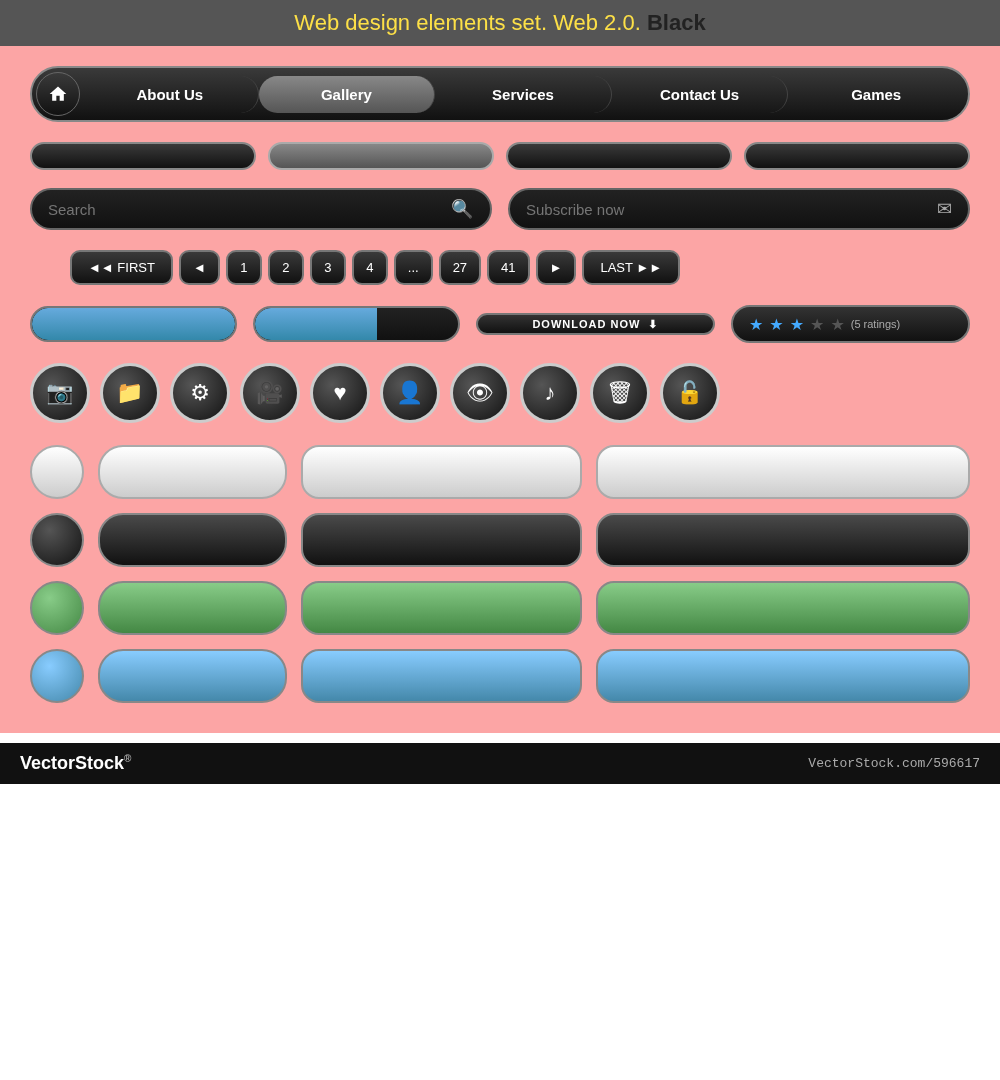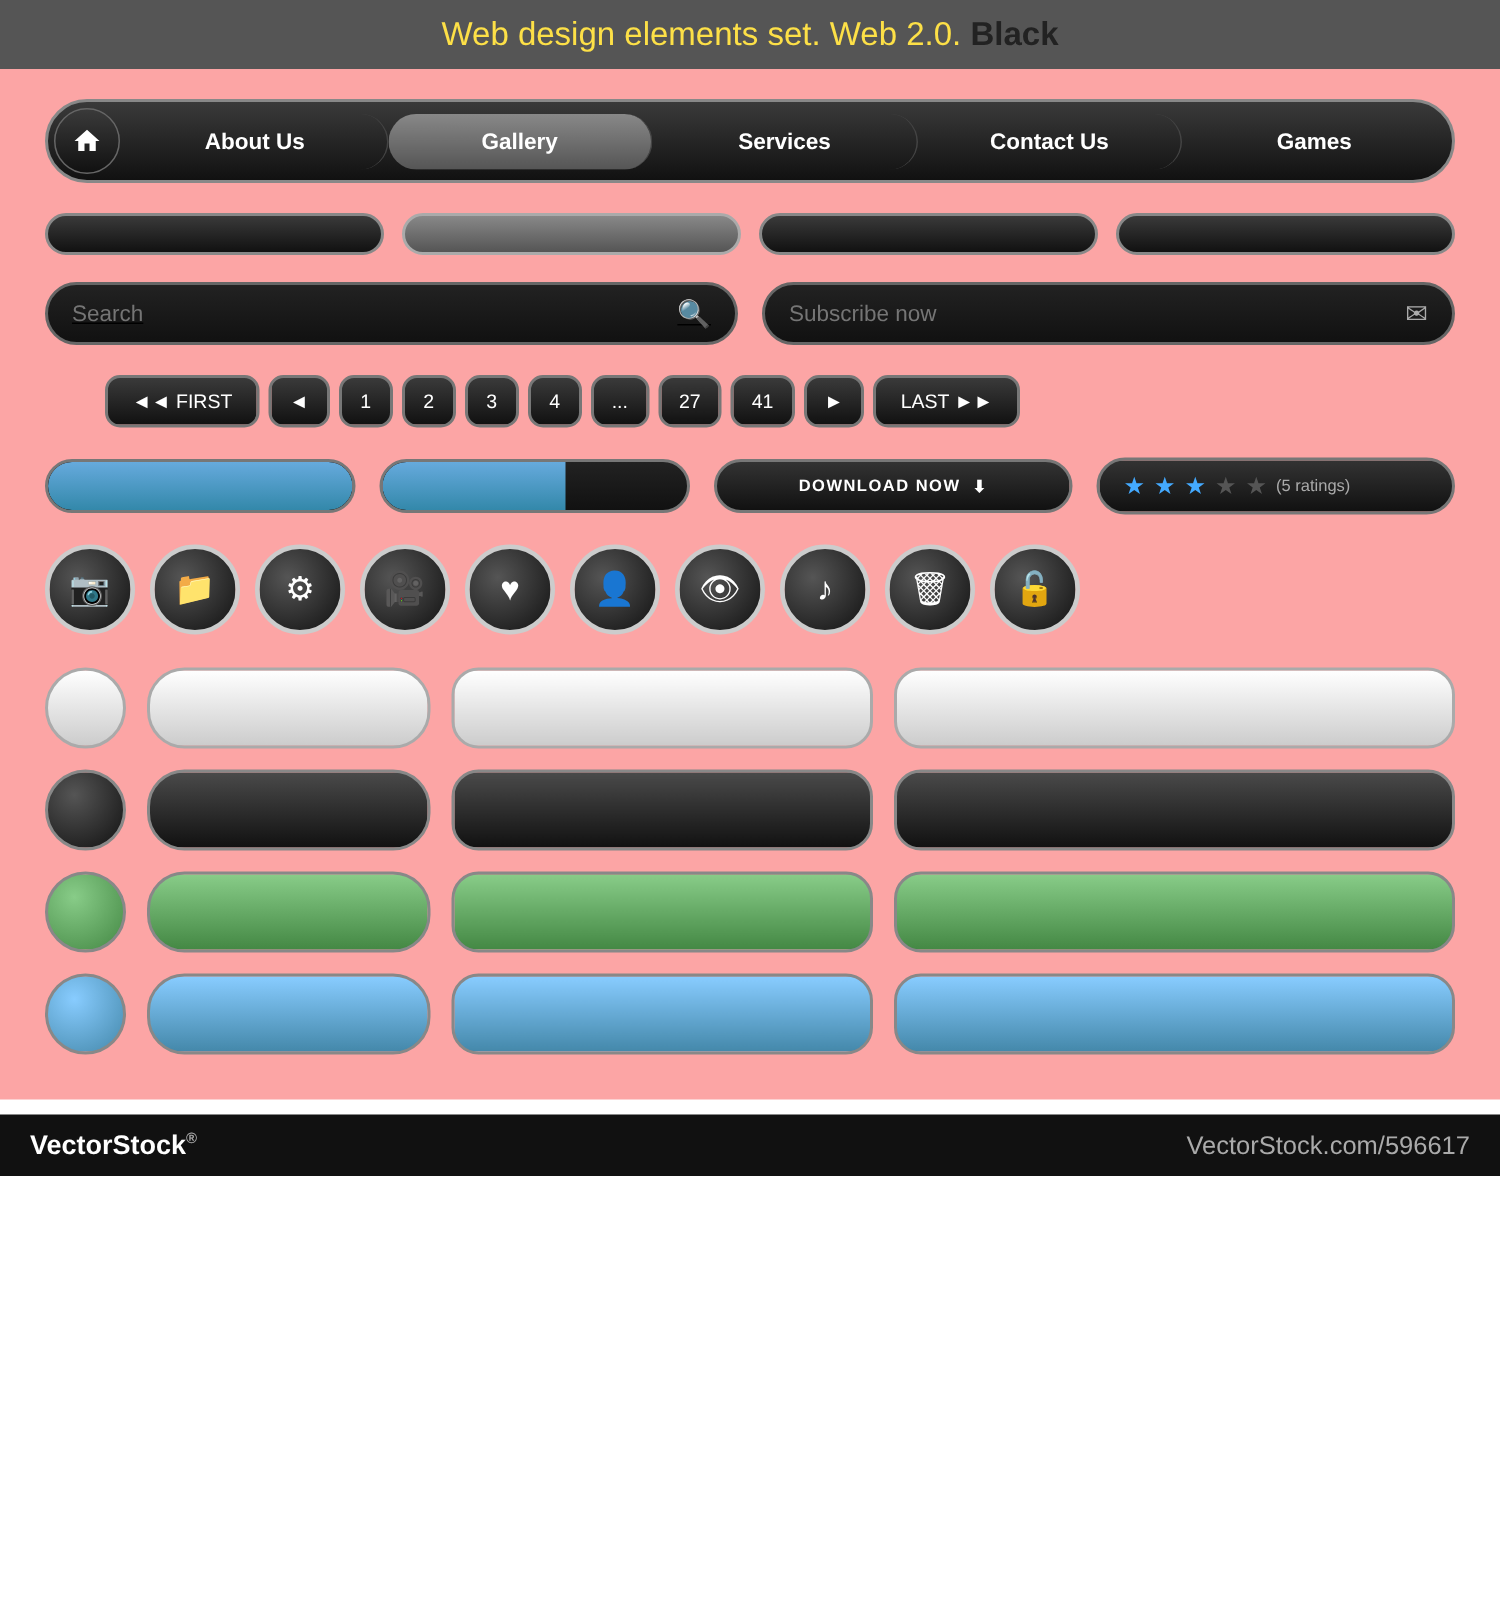--- a/index.html
+++ b/index.html
@@ -109,21 +109,20 @@
       align-items: center;
     }
     .search-box {
       flex: 1;
       background: linear-gradient(to bottom, #222, #111);
       border: 2px solid #666;
       border-radius: 25px;
       display: flex;
       align-items: center;
       padding: 8px 16px;
-      text-decoration: underline;
     }
     .search-box input {
       background: transparent;
       border: none;
       color: #aaa;
       font-size: 15px;
       flex: 1;
       outline: none;
     }
     .search-box .search-icon { color: #aaa; font-size: 18px; }
@@ -205,21 +204,21 @@
       color: #fff;
       padding: 8px 16px;
       font-size: 11px;
       font-weight: bold;
       letter-spacing: 1px;
       display: flex;
       align-items: center;
       justify-content: center;
       gap: 8px;
       cursor: pointer;
-      height: 36px;
+      height: 22px;
     }
     .rating-box {
       flex: 1;
       background: linear-gradient(to bottom, #333, #111);
       border: 2px solid #777;
       border-radius: 25px;
       color: #fff;
       padding: 8px 16px;
       font-size: 12px;
       display: flex;
@@ -422,21 +421,21 @@
       justify-content: space-between;
       margin-top: 10px;
     }
     .footer-logo {
       color: #fff;
       font-size: 18px;
       font-weight: bold;
     }
     .footer-logo span { color: #fff; }
     .footer-logo sup { color: #aaa; font-size: 10px; }
-    .footer-url { color: #aaa; font-size: 17px; }
+    .footer-url { color: #aaa; font-size: 13px; font-family: Liberation Mono, monospace; }
   </style>
 </head>
 <body>
 
 <div class="header-bar">
   <h1>
     <span>Web design elements set. Web 2.0.</span>
     <span style="color:#222; font-weight:bold;">Black</span>
   </h1>
 </div>

